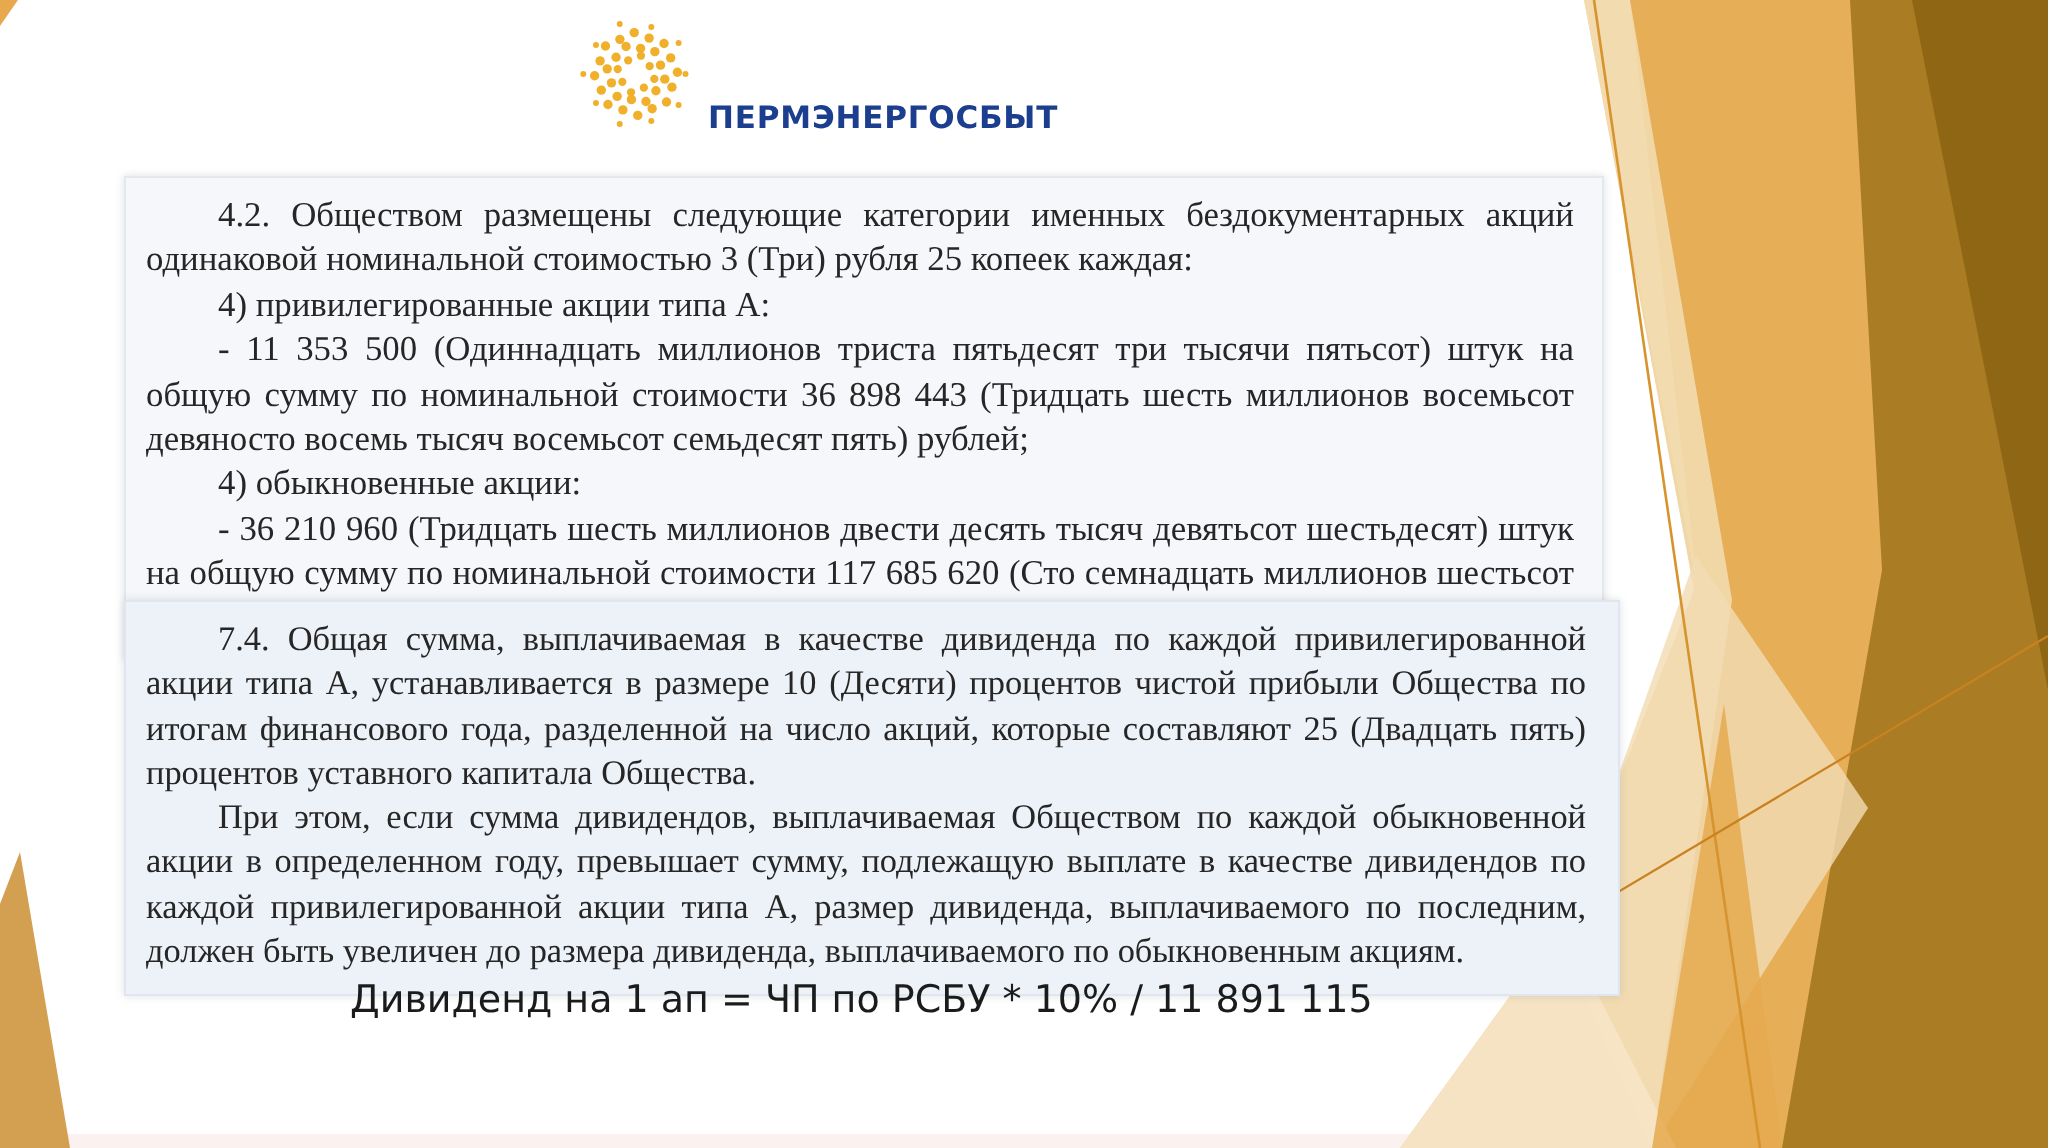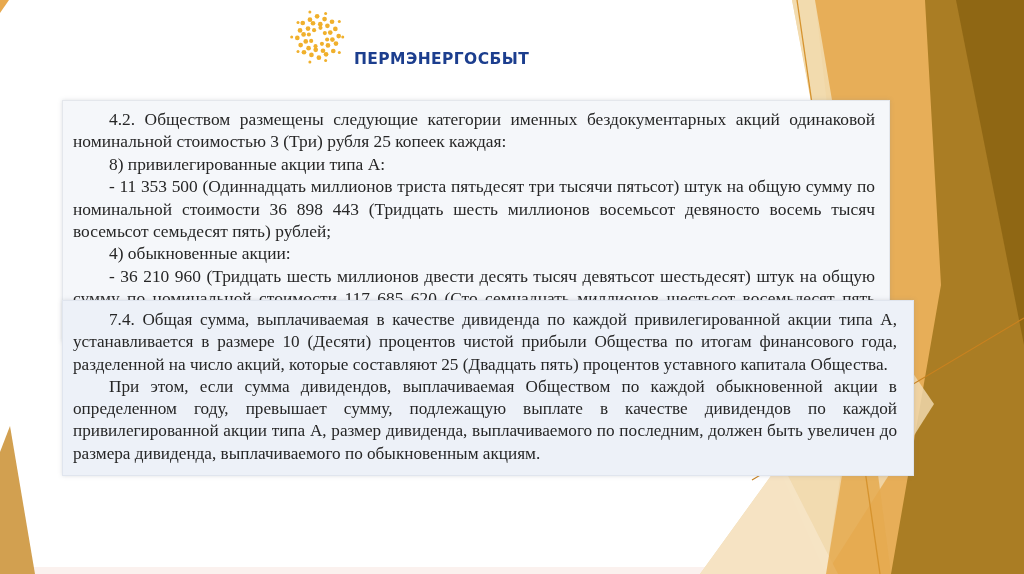--- a/index.html
+++ b/index.html
@@ -40,33 +40,33 @@
     font-family: "Liberation Serif", "DejaVu Serif", serif;
     color: #262626;
     text-align: justify;
     box-sizing: border-box;
   }
   .scan p {
     margin: 0;
     text-indent: 36px;
   }
   .scan1 {
-    top: 100px;
-    width: 828px;
+    top: 88px;
+    width: 740px;
     padding: 7px 14px 9px 10px;
     background: #f5f7fa;
     border: 1px solid #e4e7ec;
     box-shadow: 0 0 4px rgba(120,130,145,0.25);
     font-size: 17.4px;
     line-height: 22.4px;
     font-family: Liberation Serif, serif;
   }
   .scan2 {
     top: 300px;
-    width: 852px;
+    width: 748px;
     padding: 8px 16px 10px 10px;
     background: #edf1f8;
     border: 1px solid #e0e5ee;
     box-shadow: 0 0 4px rgba(120,130,145,0.25);
     font-size: 17.2px;
     line-height: 22.3px;
   }
   .formulas {
     position: absolute;
     left: 175px;
@@ -145,27 +145,28 @@
         <circle cx="-4.18" cy="-7.29" r="2.2" fill="#f0b02c"></circle>
         <circle cx="2.64" cy="-9.75" r="2.2" fill="#f0b02c"></circle>
         <circle cx="7.29" cy="-4.18" r="2.2" fill="#f0b02c"></circle>
         <circle cx="9.75" cy="2.64" r="2.2" fill="#f0b02c"></circle>
       </svg>
     <span class="logo-text">ПЕРМЭНЕРГОСБЫТ</span>
   </div>
 
   <div class="scan scan1">
     <p>4.2. Обществом размещены следующие категории именных бездокументарных акций одинаковой номинальной стоимостью 3 (Три) рубля 25 копеек каждая:</p>
-    <p>8) привилегированные акции типа А:</p>
+    <p>4) привилегированные акции типа А:</p>
     <p>- 11 353 500 (Одиннадцать миллионов триста пятьдесят три тысячи пятьсот) штук на общую сумму по номинальной стоимости 36 898 443 (Тридцать шесть миллионов восемьсот девяносто восемь тысяч восемьсот семьдесят пять) рублей;</p>
     <p>4) обыкновенные акции:</p>
     <p>- 36 210 960 (Тридцать шесть миллионов двести десять тысяч девятьсот шестьдесят) штук на общую сумму по номинальной стоимости 117 685 620 (Сто семнадцать миллионов шестьсот восемьдесят пять тысяч шестьсот двадцать) рублей.</p>
   </div>
 
   <div class="scan scan2">
     <p>7.4. Общая сумма, выплачиваемая в качестве дивиденда по каждой привилегированной акции типа А, устанавливается в размере 10 (Десяти) процентов чистой прибыли Общества по итогам финансового года, разделенной на число акций, которые составляют 25 (Двадцать пять) процентов уставного капитала Общества.</p>
     <p>При этом, если сумма дивидендов, выплачиваемая Обществом по каждой обыкновенной акции в определенном году, превышает сумму, подлежащую выплате в качестве дивидендов по каждой привилегированной акции типа А, размер дивиденда, выплачиваемого по последним, должен быть увеличен до размера дивиденда, выплачиваемого по обыкновенным акциям.</p>
   </div>
 
   <div class="formulas">
+    <div>Дивиденд на 1 ап = ЧП по РСБУ * 10% / 11 891 115</div>
   </div>
 
 </div>
 
 </body></html>

